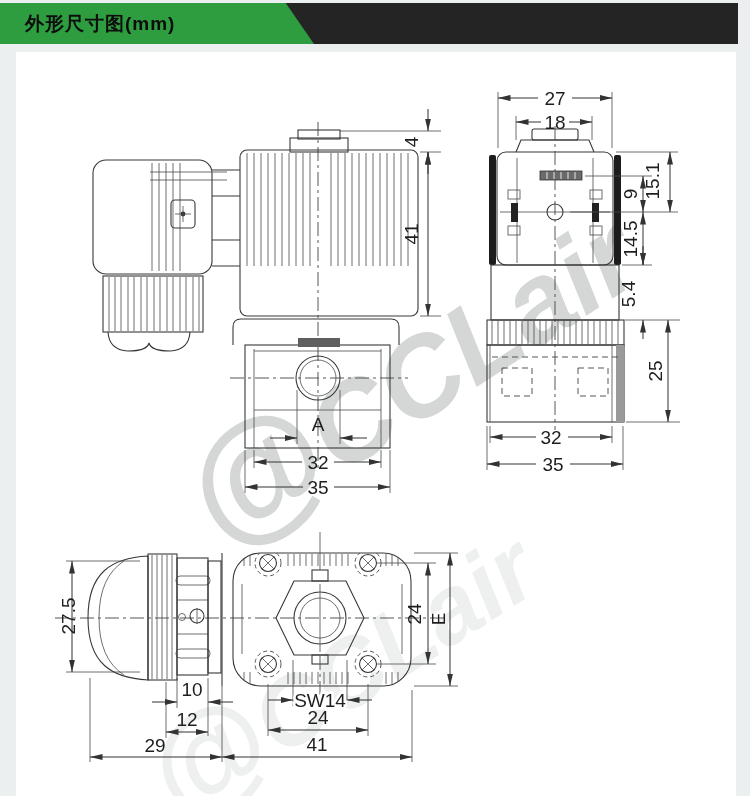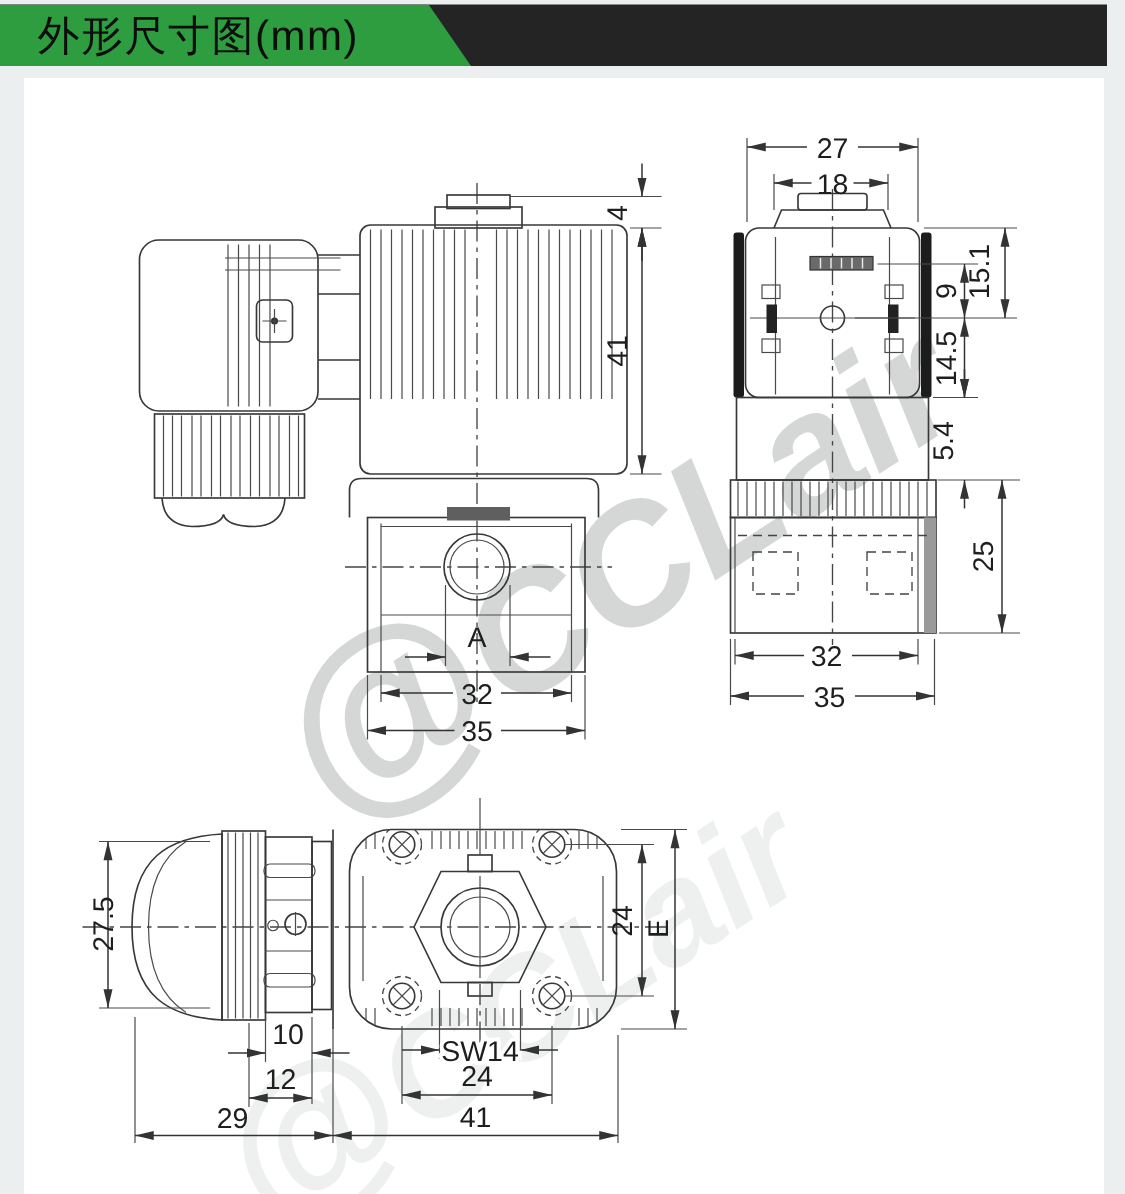--- a/index.html
+++ b/index.html
@@ -3,21 +3,21 @@
 <meta charset="utf-8">
 <style>
   html,body{margin:0;padding:0;}
   body{width:750px;height:796px;background:#ebeff0;position:relative;overflow:hidden;
        font-family:"Liberation Sans", sans-serif;}
   
   .hdr-black{position:absolute;left:0;top:3px;width:738px;height:41px;background:#242424;}
   .hdr-green{position:absolute;left:0;top:3px;width:314px;height:41px;background:#2e9d40;
              clip-path:polygon(0 0,91% 0,100% 100%,0 100%);}
   .hdr-title{position:absolute;left:25px;top:3px;height:41px;line-height:41px;
-             font-size:28px;font-weight:normal;color:#0d0d0d;letter-spacing:1px;white-space:nowrap;}
+             font-size:19px;font-weight:bold;color:#0d0d0d;letter-spacing:1px;white-space:nowrap;}
   
   .sheet{position:absolute;left:16px;top:52px;width:720px;height:744px;background:#ffffff;}
   .wm-clip{position:absolute;left:16px;top:52px;width:720px;height:744px;overflow:hidden;}
   .wm{position:absolute;font-weight:bold;font-style:italic;color:#d5d7d7;white-space:nowrap;
       transform:rotate(-33deg);text-align:center;}
   .wm1{left:84px;top:240px;width:620px;font-size:112px;}
   .wm2{left:44px;top:548px;width:560px;font-size:96px;color:#e3e5e5;opacity:.6;}
   .wm .at{font-size:1.25em;font-style:normal;}
   svg{position:absolute;left:0;top:0;}
   .ln{stroke:#383838;stroke-width:1.1;fill:none;}

